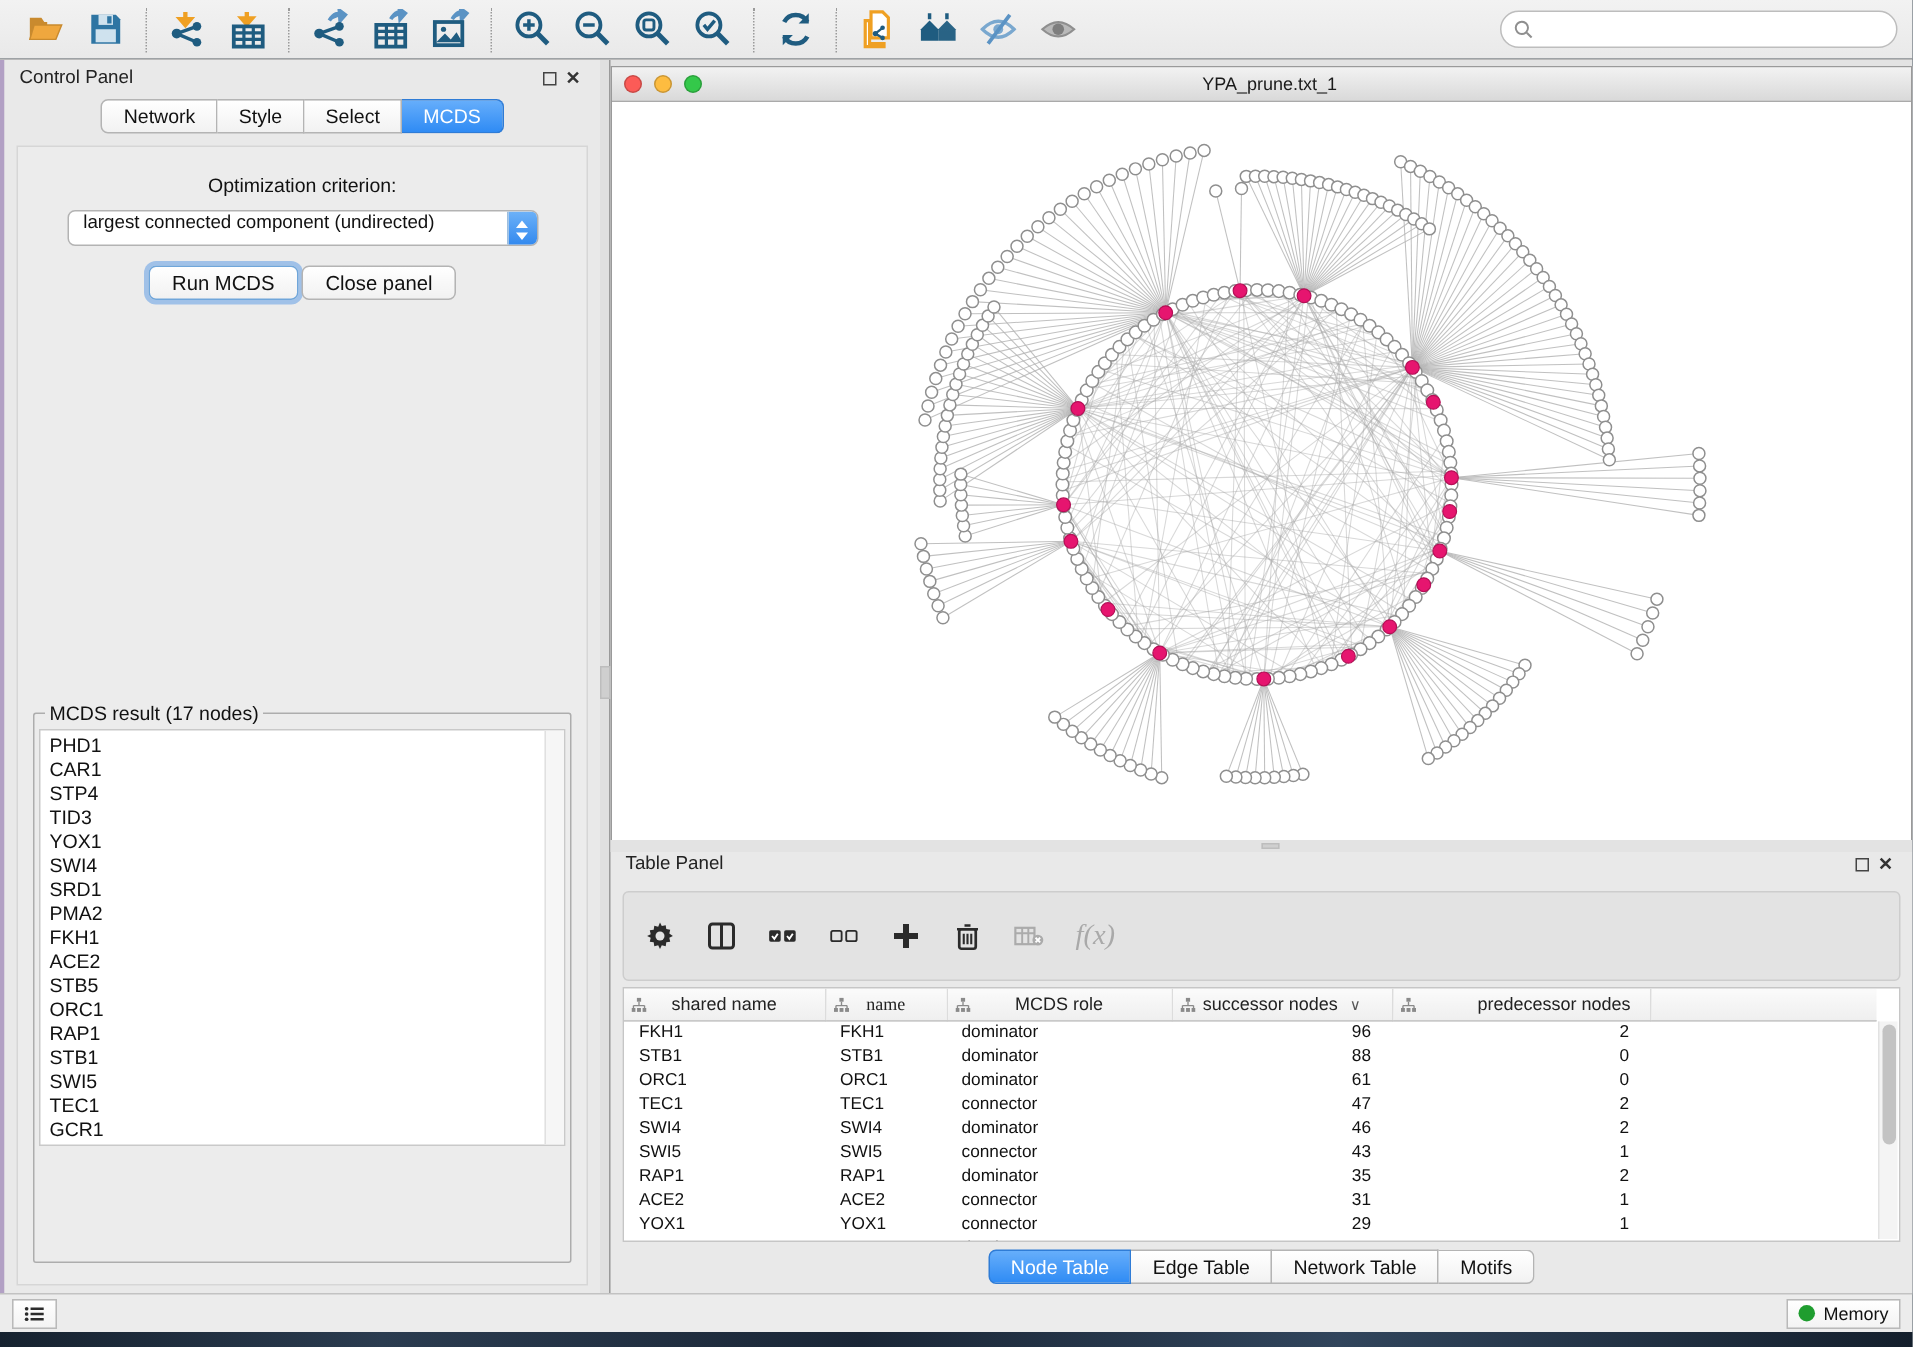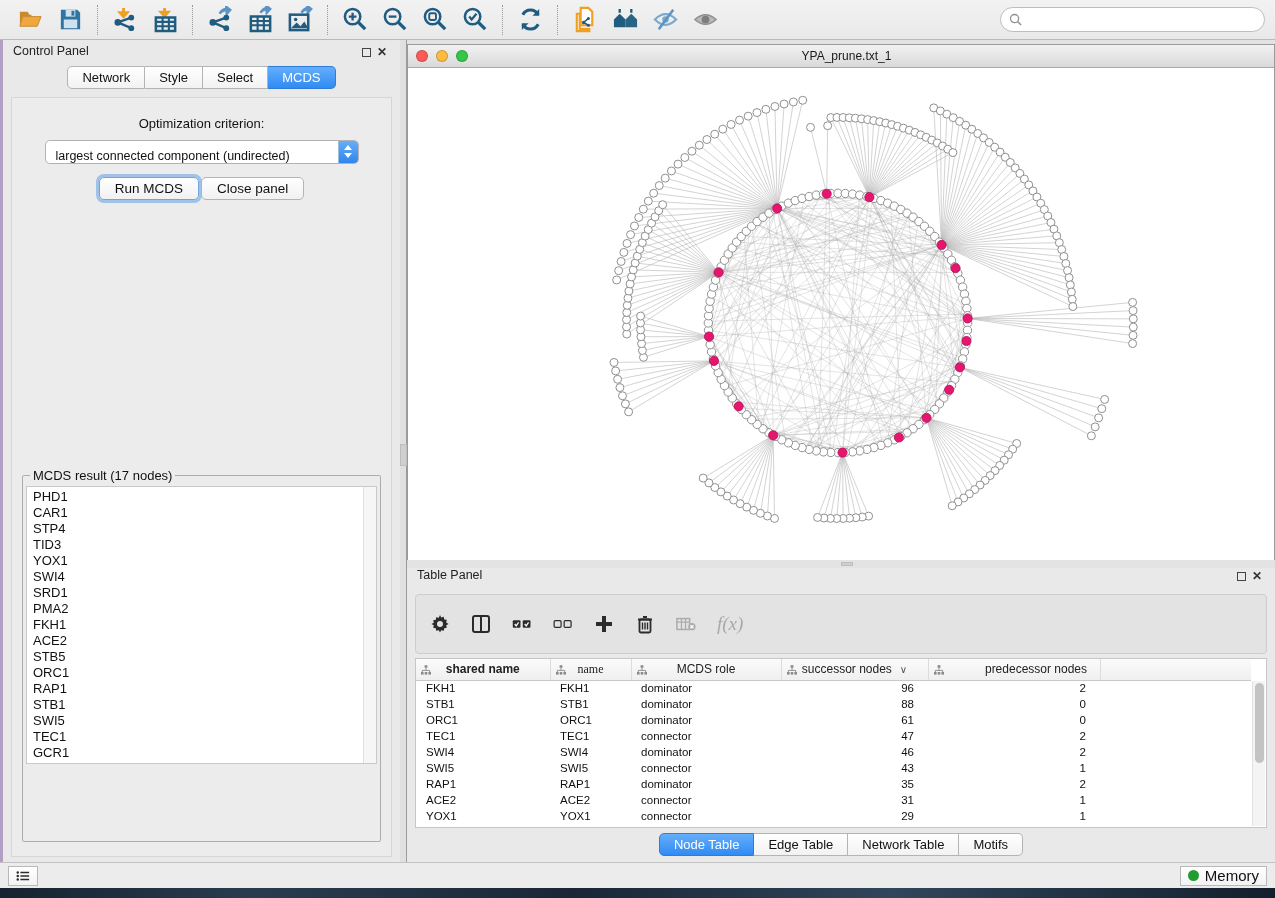--- a/index.html
+++ b/index.html
@@ -35,21 +35,21 @@
   .seg { font-size:13px; padding:3px 14px; background:linear-gradient(#ffffff,#f2f2f2); border:1px solid #b4b4b4;
          border-left-width:0; color:#111; cursor:pointer; }
   .seg:first-child { border-left-width:1px; border-radius:5px 0 0 5px; }
   .seg:last-child { border-radius:0 5px 5px 0; }
   .seg-active { background:linear-gradient(#66aefb,#2f8bf4); color:#fff; border-color:#2f7cd6; }
 
   .panel-content { flex:1; margin:4px 8px 8px; background:#ececec; border:1px solid #d6d6d6; border-radius:0;
                    display:flex; flex-direction:column; padding:12px 10px 14px; }
   .opt-label { text-align:center; font-size:13px; color:#111; margin-top:6px; }
   .dropdown { width:314px; height:24px; margin:9px auto 0; background:#fff; border:1px solid #b3b3b3; border-radius:5px;
-              display:flex; align-items:flex-end; cursor:pointer; overflow:hidden; }
+              display:flex; align-items:flex-start; cursor:pointer; overflow:hidden; }
   .dropdown .ddtext { flex:1; font-size:12.5px; padding:0 10px; color:#111; white-space:nowrap; }
   .dd-stepper { width:20px; height:24px; background:linear-gradient(#6cb1f8,#2e86ee); display:flex; flex-direction:column;
                 align-items:center; justify-content:center; gap:3px; border-left:1px solid #9dbede; }
   .tri-up { width:0; height:0; border-left:4px solid transparent; border-right:4px solid transparent; border-bottom:5px solid #fff; }
   .tri-dn { width:0; height:0; border-left:4px solid transparent; border-right:4px solid transparent; border-top:5px solid #fff; }
   .btn-row { display:flex; justify-content:center; gap:2px; margin-top:13px; }
   .pbtn { font-size:13.5px; padding:3px 15px; background:linear-gradient(#ffffff,#f1f1f1); border:1px solid #b4b4b4;
           border-radius:5px; color:#111; cursor:pointer; }
   .pbtn.focused { box-shadow:0 0 0 3px rgba(110,165,230,.6); border-color:#70a6da; }
 
@@ -99,21 +99,21 @@
   .tscrollbar .thumb { position:absolute; top:2px; left:1.5px; width:9px; height:80px; background:#c3c3c3; border-radius:5px; cursor:grab; }
   .table-tabbar { display:flex; justify-content:center; padding:5px 0 6px; }
 
   
   .statusbar { height:26px; background:#ececec; border-top:1px solid #c2c2c2; display:flex; align-items:center;
                padding:0 8px; flex:0 0 auto; }
   .statusbar .spacer { flex:1; }
   .sbtn { height:20px; background:linear-gradient(#ffffff,#f3f3f3); border:1px solid #b9b9b9; display:flex;
           align-items:center; justify-content:center; cursor:pointer; padding:0 7px; }
   .memdot { width:11px; height:11px; border-radius:50%; margin-right:6px; }
-  .memlabel { font-size:15px; color:#111; }
+  .memlabel { font-size:12px; color:#111; }
 
   .wallpaper { height:10px; background:linear-gradient(90deg,#16222f,#2b3c50 20%,#1a2636 45%,#31455c 70%,#141f2c); flex:0 0 auto; }
 
   .icon-navy { fill:#1f5c80; } .st-navy { stroke:#1f5c80; }
 </style>
 </head>
 <body>
 
 <div class="screen">
 
@@ -1074,21 +1074,21 @@
                 <path d="M15.8 9.3l3.4 3.4M19.2 9.3l-3.4 3.4" stroke="#fff" stroke-width="1.4"></path>
               </svg>
             </button>
           <span class="fx">f(x)</span>
         </div>
 
         <div class="table-wrap">
           <table class="datatable">
             <thead>
                 <tr>
-                  <th style="width: 134px; font-weight: bold;"><svg class="colicon" viewBox="0 0 10 10">
+                  <th style="width: 134px;"><svg class="colicon" viewBox="0 0 10 10">
                       <rect x="3.6" y="0.2" width="2.8" height="2.6"></rect>
                       <path d="M5 2.8v2.6M1.3 5.4h7.4M1.3 5.4v1.6M8.7 5.4v1.6"></path>
                       <rect x="0" y="7" width="2.6" height="2.6"></rect>
                       <rect x="3.7" y="7" width="2.6" height="2.6"></rect>
                       <rect x="7.4" y="7" width="2.6" height="2.6"></rect>
                     </svg><span>shared name</span></th>
                   <th style="width: 81px; font-family: Liberation Serif, serif;"><svg class="colicon" viewBox="0 0 10 10">
                       <rect x="3.6" y="0.2" width="2.8" height="2.6"></rect>
                       <path d="M5 2.8v2.6M1.3 5.4h7.4M1.3 5.4v1.6M8.7 5.4v1.6"></path>
                       <rect x="0" y="7" width="2.6" height="2.6"></rect>

